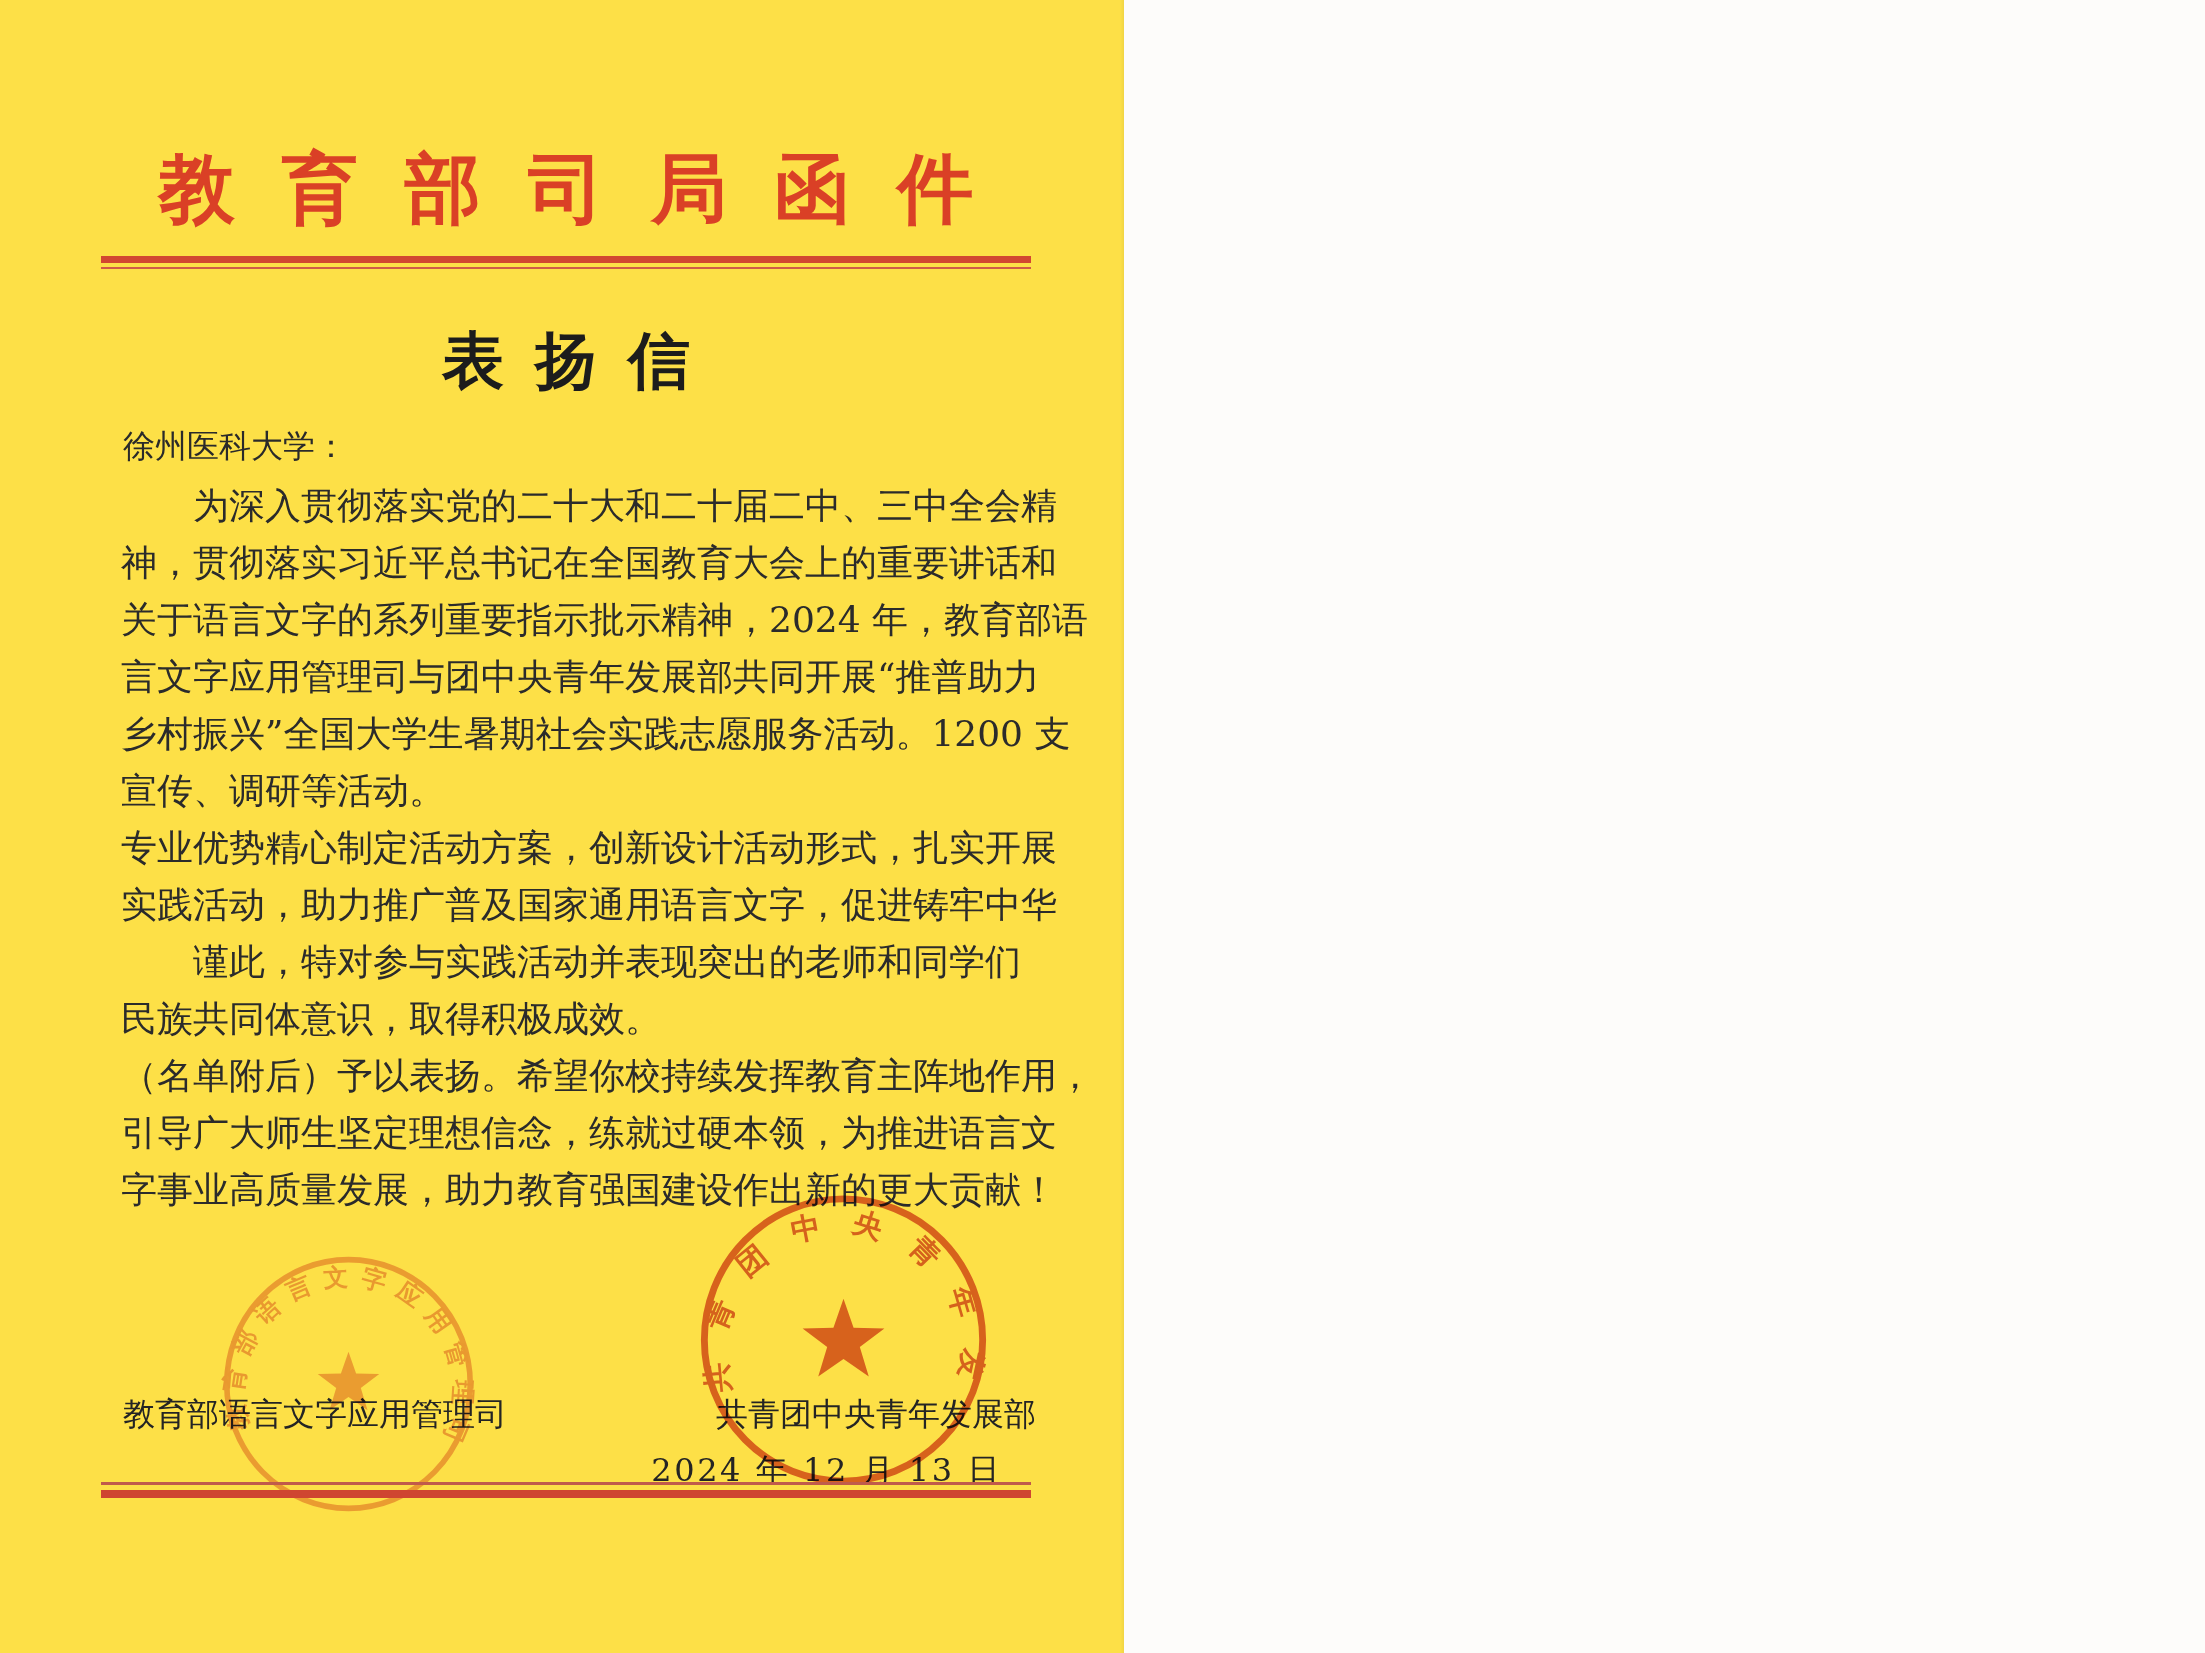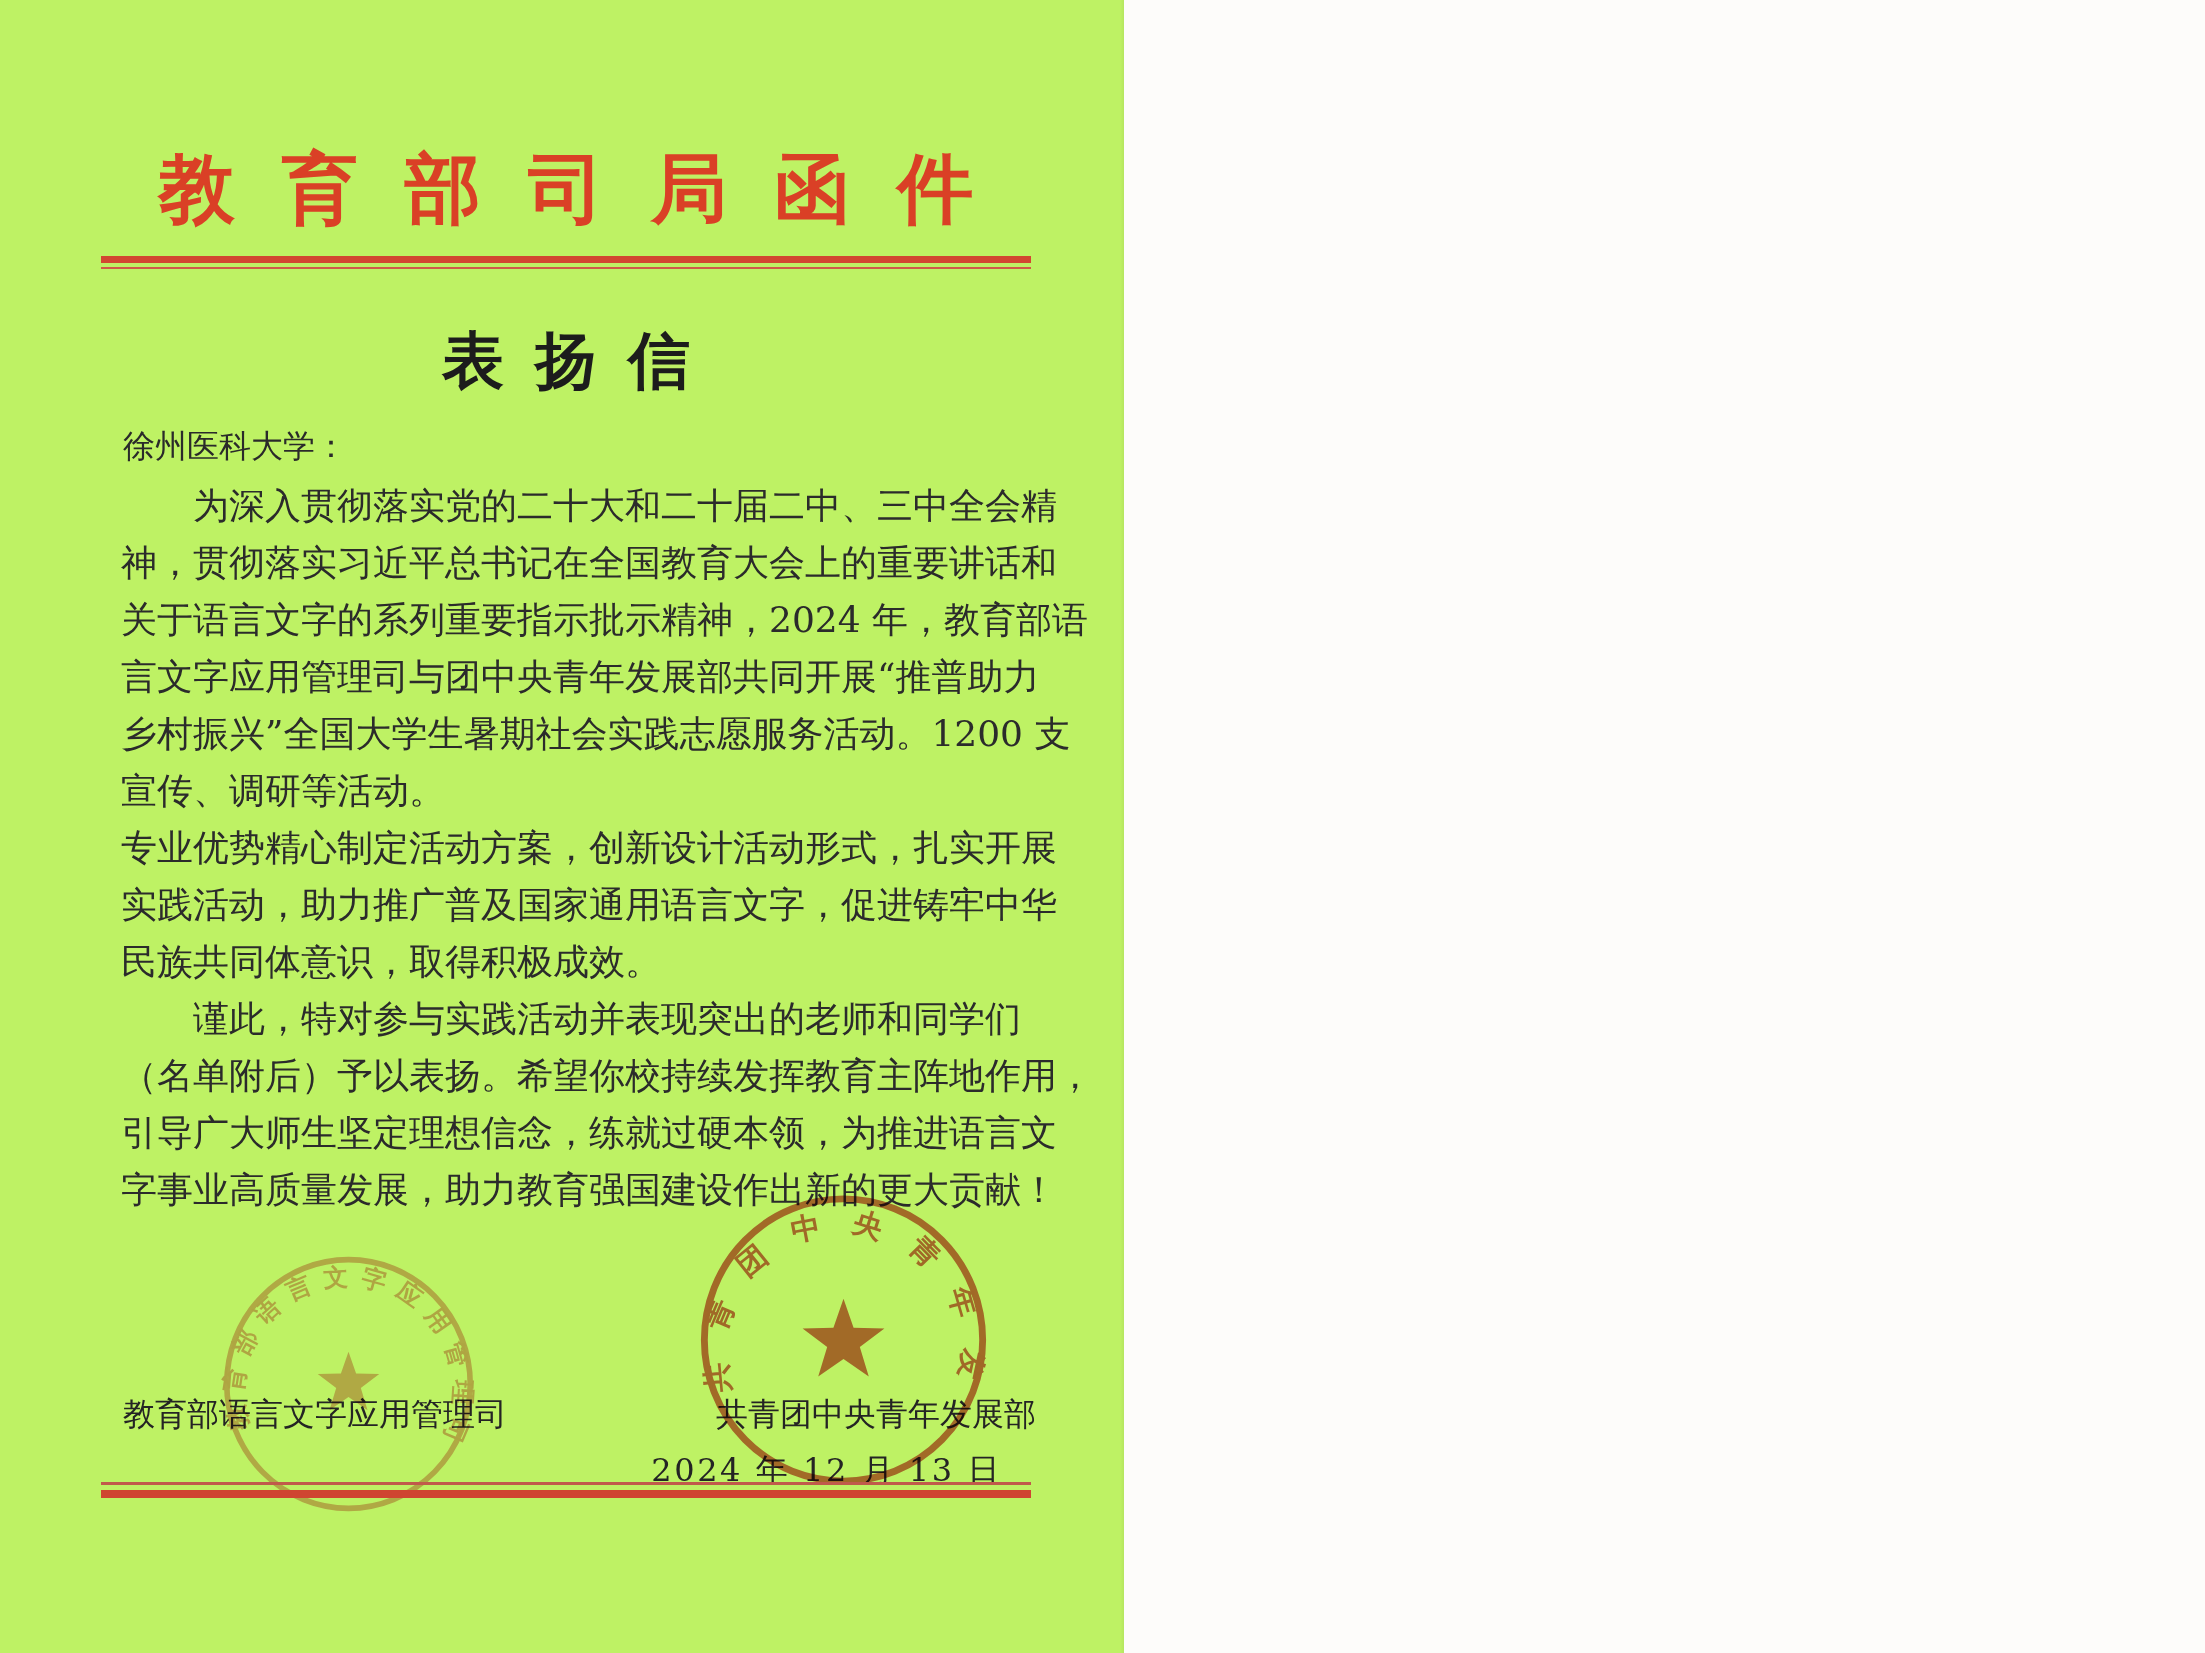--- a/index.html
+++ b/index.html
@@ -3,21 +3,21 @@
 <meta charset="utf-8">
 <style>
   html,body{margin:0;padding:0;background:#e9e7e3;}
   #canvas{
     position:relative;width:2205px;height:1654px;overflow:hidden;
     background:#fbfaf8;
     font-family:"DejaVu Serif","Liberation Serif",serif;
     color:#262626;
   }
   .page{position:absolute;top:0;height:1654px;}
-  #left-page{left:0;width:1124px;background:#bef264;}
+  #left-page{left:0;width:1124px;background:#fde047;}
   #right-page{left:1124px;width:1081px;background:#fdfcfa;}
   .seam{position:absolute;left:1120px;top:0;width:7.7px;height:1654px;
     background:linear-gradient(90deg,rgba(0,0,0,0) 0%,rgba(0,0,0,0.05) 50%,rgba(0,0,0,0) 100%);}
 
   
   .letterhead{
     position:absolute;text-align:center;font-weight:700;
     font-family:"DejaVu Serif","Liberation Serif",serif;
     white-space:nowrap;
   }
@@ -75,22 +75,22 @@
 
     <div id="letter-body">
       <div class="bl ind">为深入贯彻落实党的二十大和二十届二中、三中全会精</div>
       <div class="bl">神，贯彻落实习近平总书记在全国教育大会上的重要讲话和</div>
       <div class="bl">关于语言文字的系列重要指示批示精神，2024 年，教育部语</div>
       <div class="bl">言文字应用管理司与团中央青年发展部共同开展“推普助力</div>
       <div class="bl">乡村振兴”全国大学生暑期社会实践志愿服务活动。1200 支</div>
       <div class="bl">宣传、调研等活动。</div>
       <div class="bl">专业优势精心制定活动方案，创新设计活动形式，扎实开展</div>
       <div class="bl">实践活动，助力推广普及国家通用语言文字，促进铸牢中华</div>
+      <div class="bl ind">谨此，特对参与实践活动并表现突出的老师和同学们</div>
       <div class="bl">民族共同体意识，取得积极成效。</div>
-      <div class="bl ind">谨此，特对参与实践活动并表现突出的老师和同学们</div>
       <div class="bl">（名单附后）予以表扬。希望你校持续发挥教育主阵地作用，</div>
       <div class="bl">引导广大师生坚定理想信念，练就过硬本领，为推进语言文</div>
       <div class="bl">字事业高质量发展，助力教育强国建设作出新的更大贡献！</div>
     </div>
 
     <div id="signature-row">
       <span>教育部语言文字应用管理司</span>
       <span>共青团中央青年发展部</span>
     </div>
 

